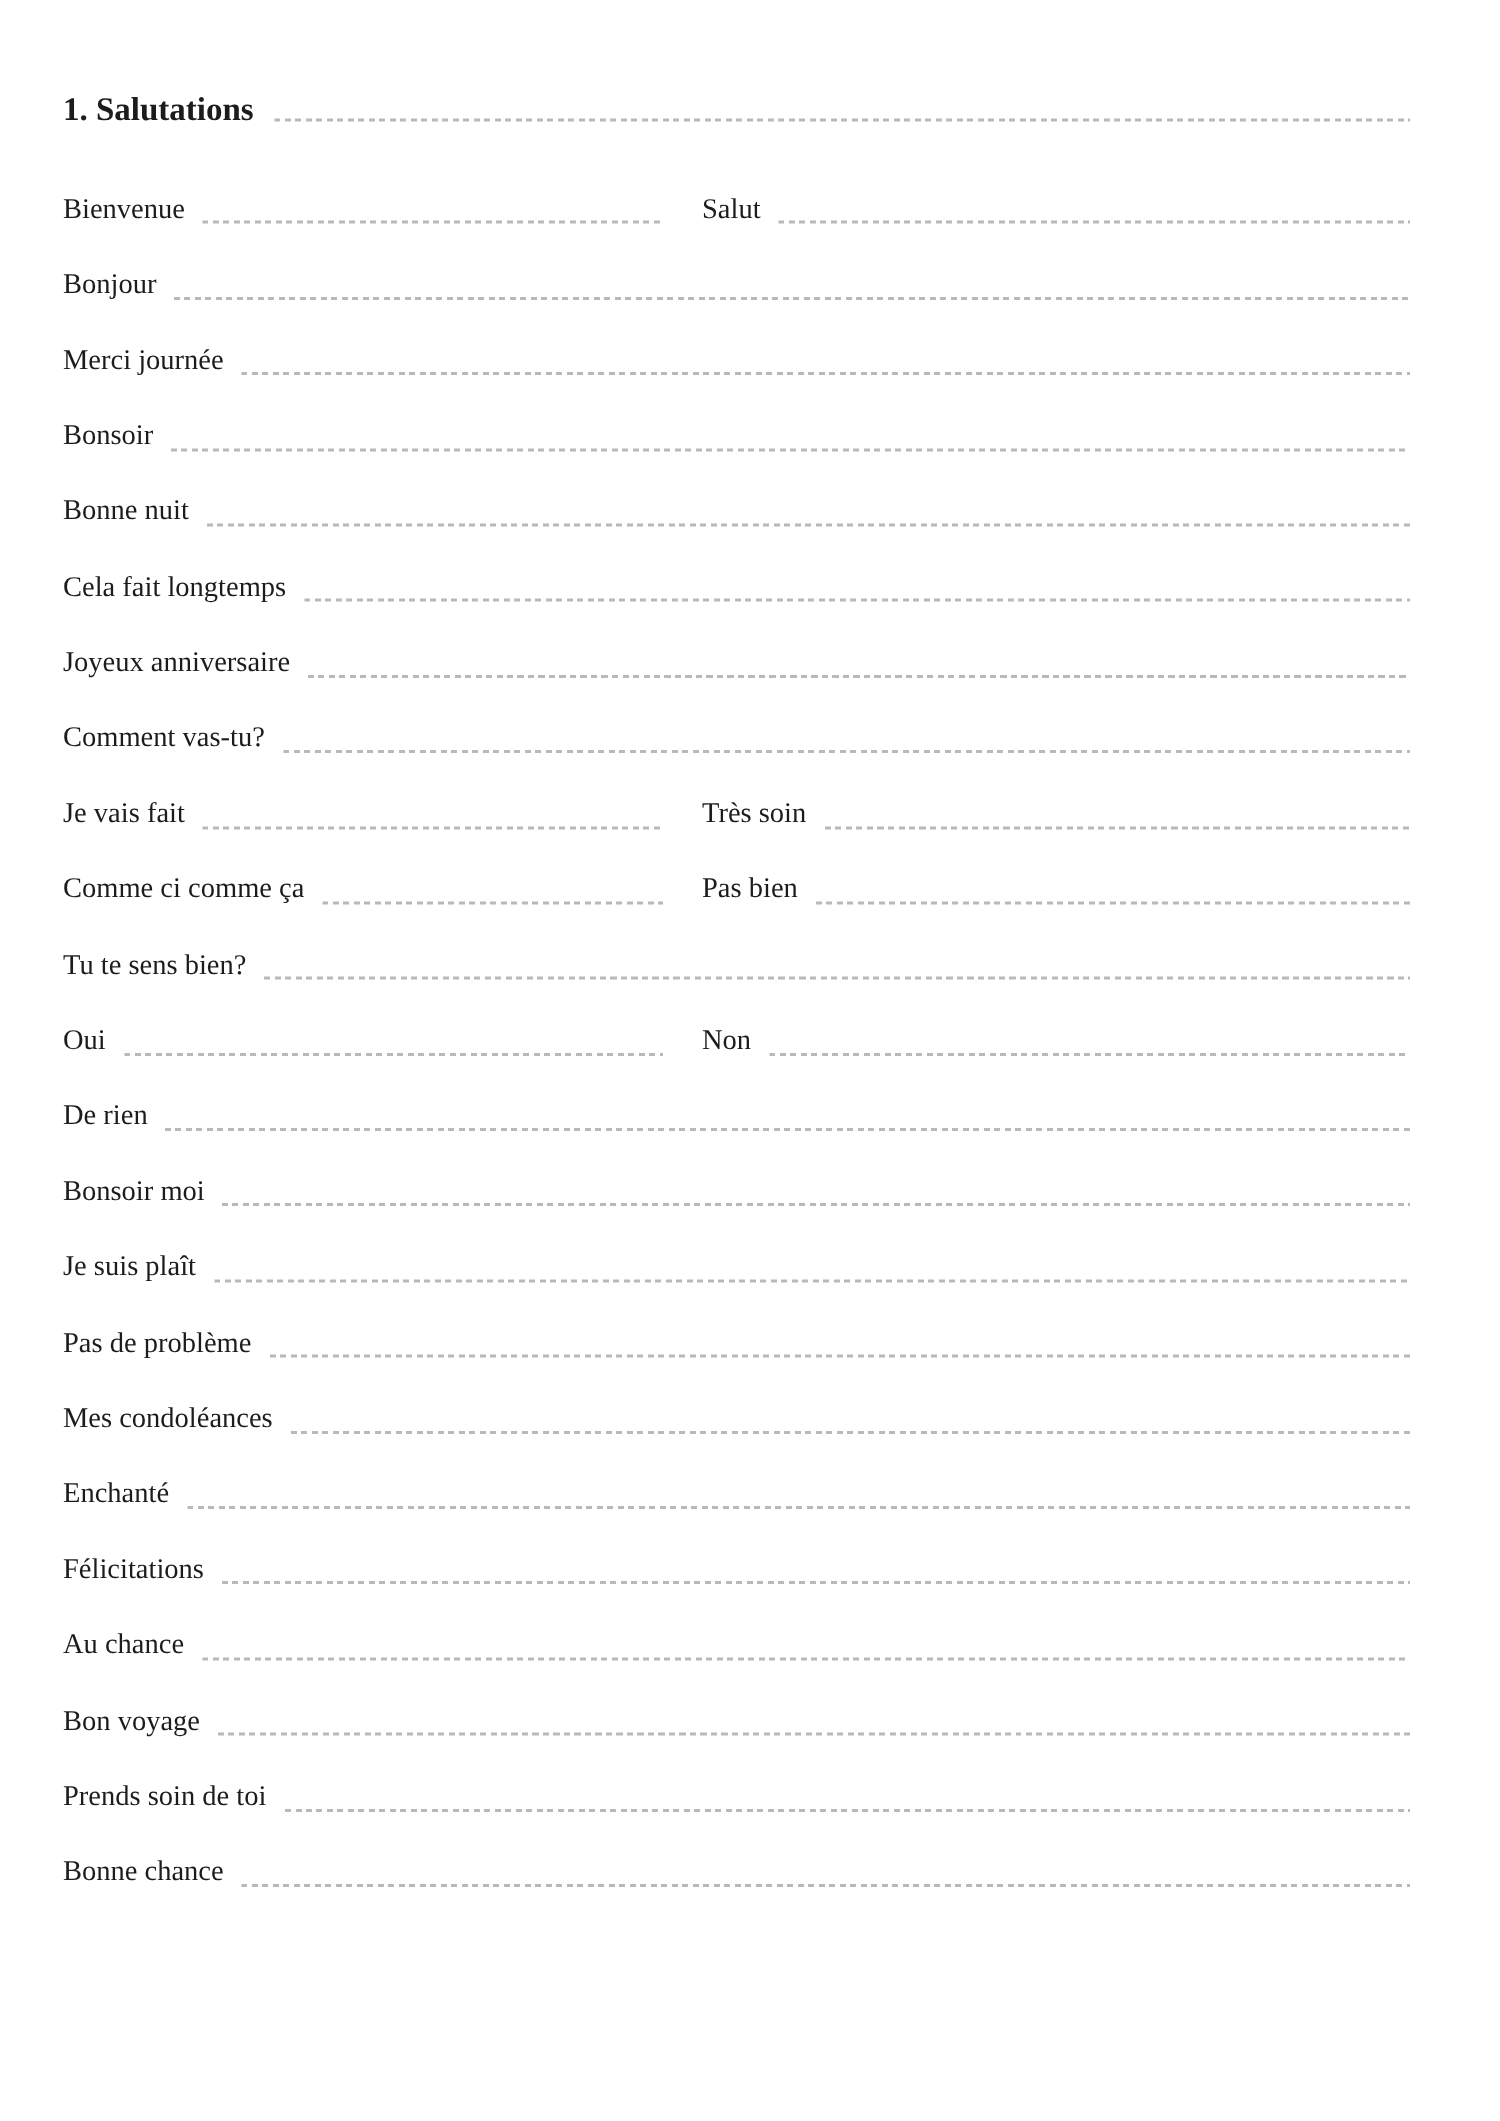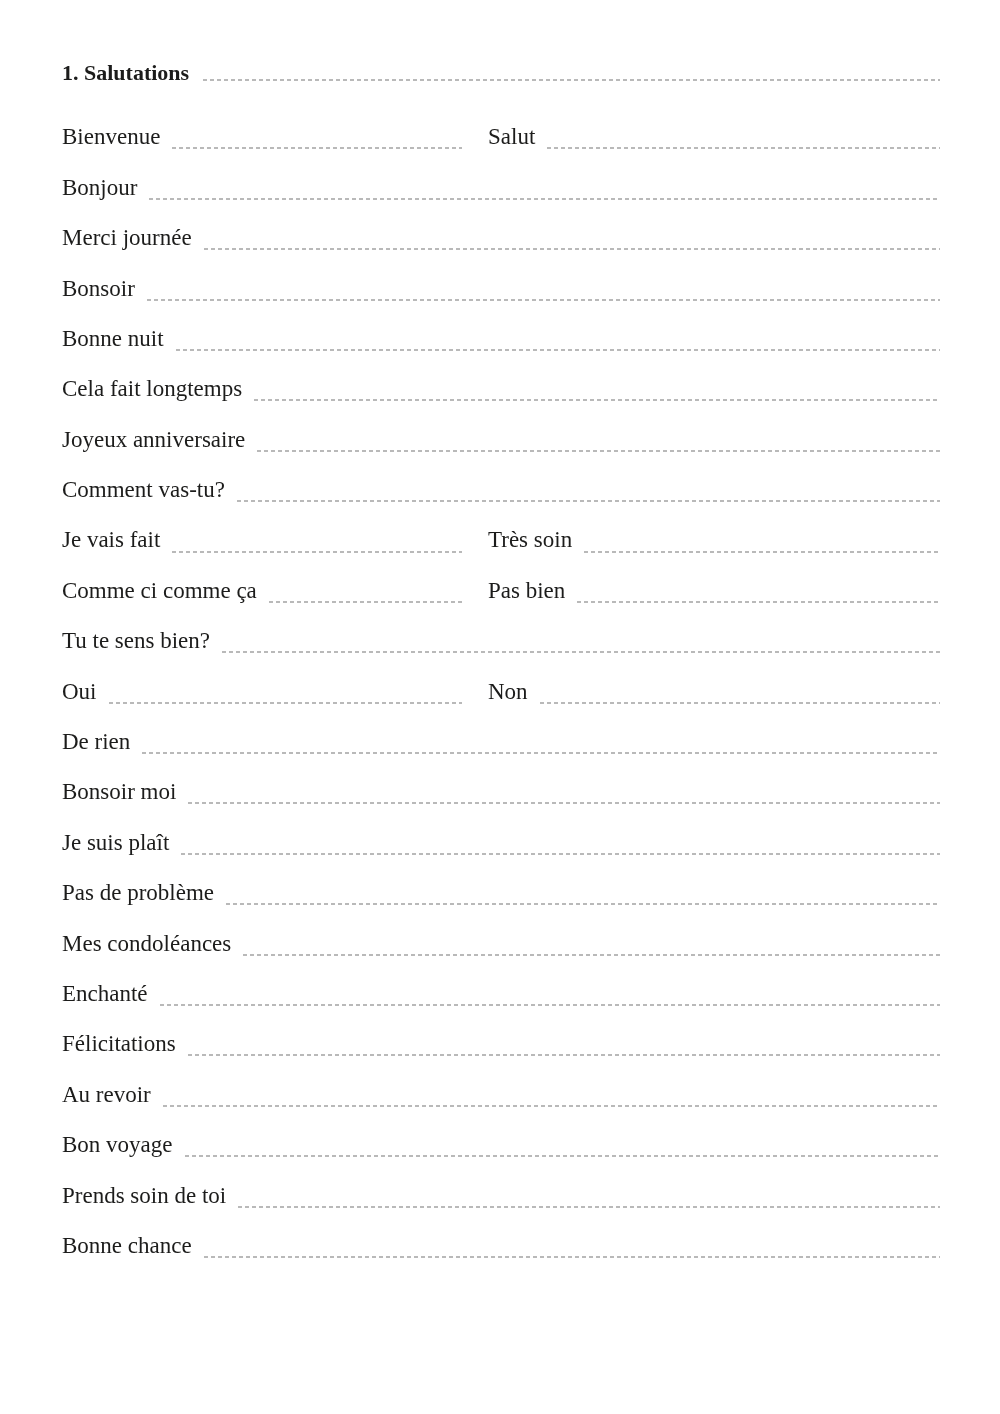--- a/index.html
+++ b/index.html
@@ -11,21 +11,21 @@
     width: 1000px;
     height: 1414px;
     font-family: "Liberation Serif", "DejaVu Serif", serif;
     color: #1c1c1b;
     overflow: hidden;
   }
   .page {
     box-sizing: border-box;
     width: 1000px;
     height: 1108px;
-    padding: 54px 60px 0 62px;
+    padding: 54px 60px 0 42px;
   }
   .title-row {
     display: flex;
     align-items: flex-end;
     height: 32px;
   }
   .title {
     margin: 0;
     font-size: 22px;
     font-weight: 700;
@@ -55,21 +55,21 @@
     flex: 1 1 auto;
     display: flex;
     align-items: flex-end;
     min-width: 0;
   }
   .row.two-col .cell.left {
     flex: 0 0 400px;
     margin-right: 26px;
   }
   .label {
-    font-size: 23px;
+    font-size: 19px;
     line-height: 1.35;
     white-space: nowrap;
   }
 </style>
 </head>
 <body>
 
 <div class="page">
   <div class="title-row">
     <h1 class="title">1. Salutations</h1>
@@ -201,21 +201,21 @@
         </div>
       </div>
       <div class="row">
         <div class="cell">
           <span class="label">Félicitations</span>
           <span class="fill"></span>
         </div>
       </div>
       <div class="row">
         <div class="cell">
-          <span class="label">Au revoir</span>
+          <span class="label">Au chance</span>
           <span class="fill"></span>
         </div>
       </div>
       <div class="row">
         <div class="cell">
           <span class="label">Bon voyage</span>
           <span class="fill"></span>
         </div>
       </div>
       <div class="row">

